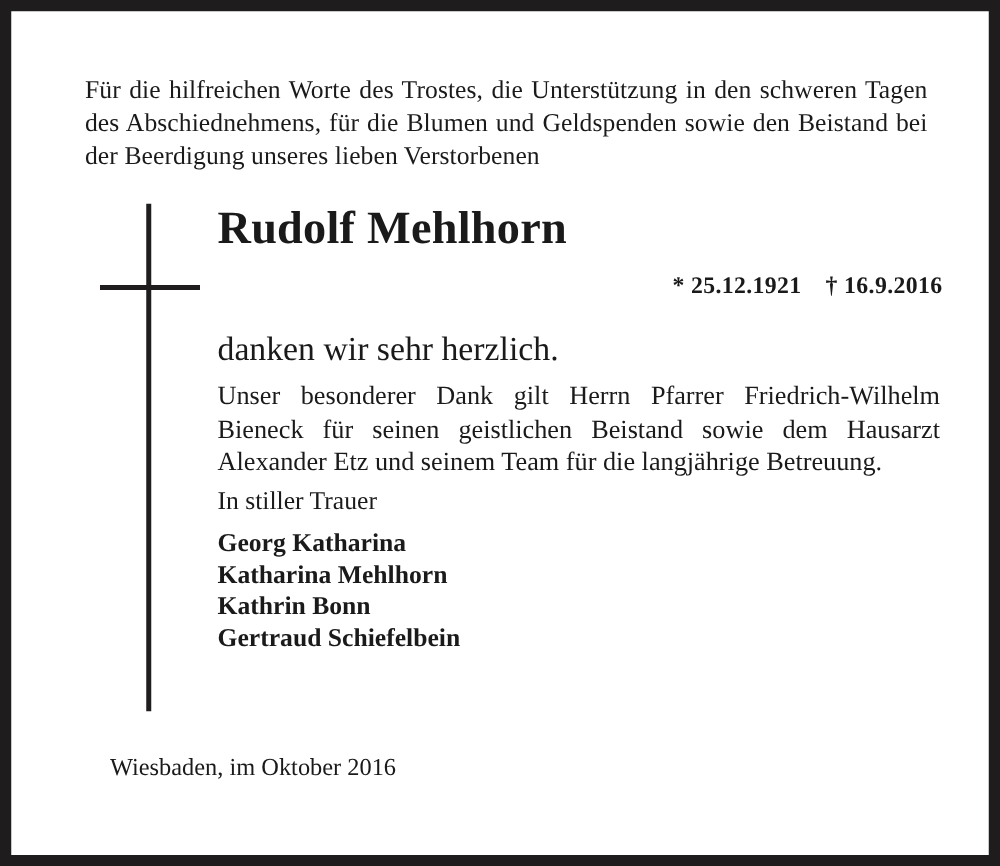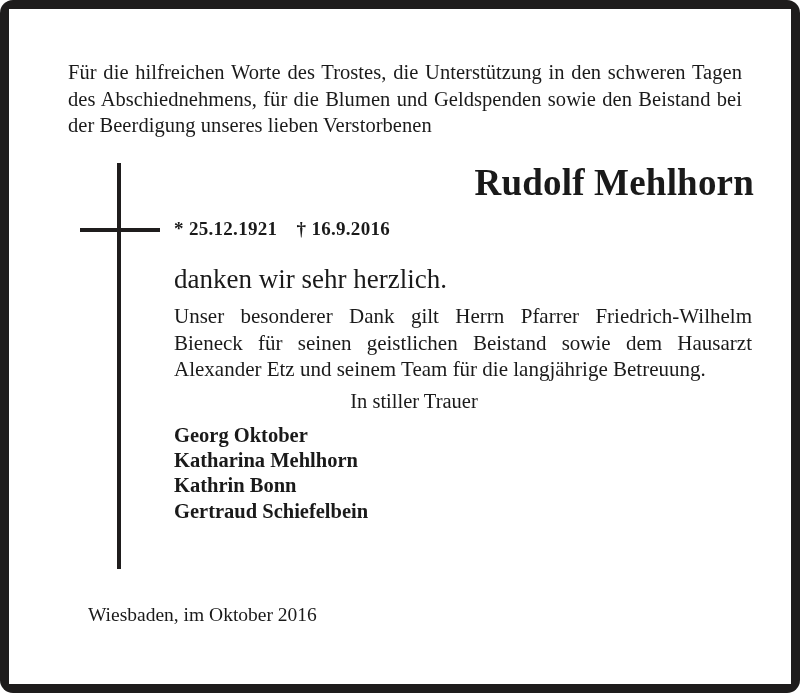--- a/index.html
+++ b/index.html
@@ -17,21 +17,20 @@
 
   
   .notice-frame {
     position: absolute;
     left: 0;
     top: 0;
     width: 800px;
     height: 693px;
     background: #1e1c1c;
     box-sizing: border-box;
-    border-radius: 13px;
   }
   .notice-paper {
     position: absolute;
     left: 9px;
     top: 9px;
     width: 782px;
     height: 675px;
     background: #ffffff;
     box-sizing: border-box;
   }
@@ -73,33 +72,33 @@
     text-align-last: left;
     -moz-text-align-last: left;
     letter-spacing: 0.05px;
   }
 
   .deceased-name {
     position: absolute;
     left: 165px;
     top: 152px;
     width: 580px;
-    text-align: right;
+    text-align: left;
     font-size: 37px;
     font-weight: bold;
     line-height: 44px;
     letter-spacing: 0.2px;
   }
 
   .deceased-dates {
     position: absolute;
     left: 165px;
     top: 208px;
     width: 580px;
-    text-align: left;
+    text-align: right;
     font-size: 19px;
     font-weight: bold;
     line-height: 24px;
     letter-spacing: 0.3px;
   }
   .deceased-dates .gap {
     display: inline-block;
     width: 9px;
   }
 
@@ -124,21 +123,20 @@
     -moz-text-align-last: left;
   }
 
   .mourning-label {
     position: absolute;
     left: 165px;
     top: 379px;
     width: 480px;
     font-size: 20.5px;
     line-height: 27px;
-    text-align: center;
   }
 
   .survivors-list {
     position: absolute;
     left: 165px;
     top: 414px;
     width: 500px;
     font-size: 20.5px;
     line-height: 25.2px;
     font-weight: bold;
@@ -183,21 +181,21 @@
       <span>16.9.2016</span>
     </div>
 
     <div class="thanks-line">danken wir sehr herzlich.</div>
 
     <div class="gratitude-text">Unser besonderer Dank gilt Herrn Pfarrer Friedrich-Wilhelm Bieneck für seinen geistlichen Beistand sowie dem Hausarzt Alexander Etz und seinem Team für die langjährige Betreuung.</div>
 
     <div class="mourning-label">In stiller Trauer</div>
 
     <div class="survivors-list">
-        <div class="survivor-row"><span>Georg Oktober</span></div>
+        <div class="survivor-row"><span>Georg Katharina</span></div>
         <div class="survivor-row"><span>Katharina Mehlhorn</span></div>
         <div class="survivor-row"><span>Kathrin Bonn</span></div>
         <div class="survivor-row"><span>Gertraud Schiefelbein</span></div>
       </div>
 
     <div class="place-date">Wiesbaden, im Oktober 2016</div>
 
   </div>
 </div>
 

